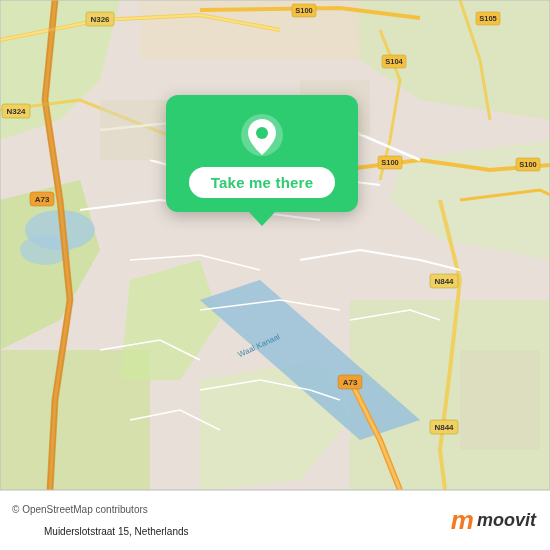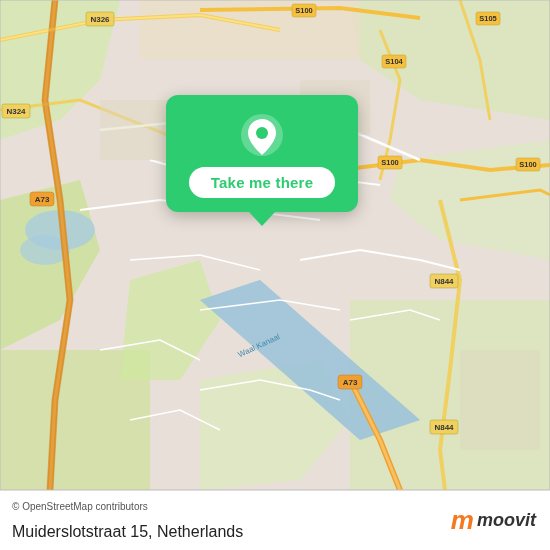--- a/index.html
+++ b/index.html
@@ -91,23 +91,24 @@
       gap: 9px;
     }
 
     #osm-credit {
       font-size: 10px;
       color: #555;
       margin-bottom: 2px;
     }
 
     #address-text {
-      font-size: 16px;
+      font-size: 10px;
       color: #222;
       font-weight: 500;
+      margin-left: 32px;
     }
 
     #moovit-logo {
       display: flex;
       align-items: center;
       gap: 4px;
     }
 
     .moovit-m {
       font-size: 26px;

